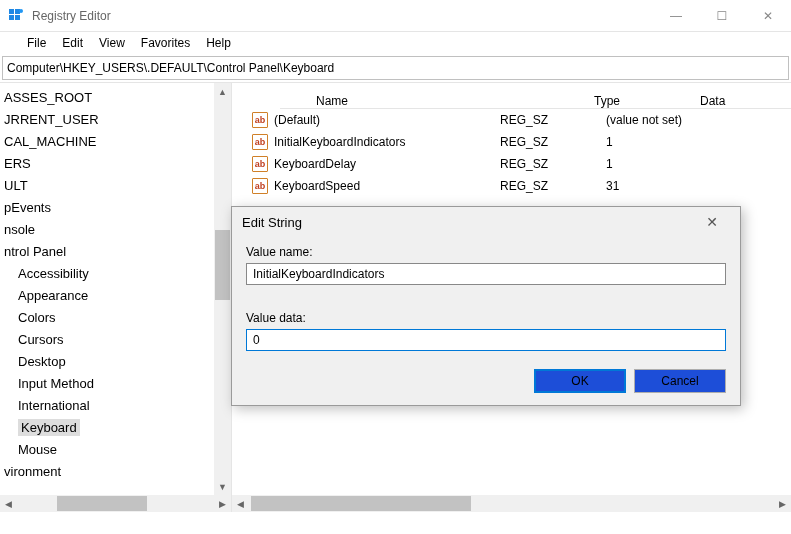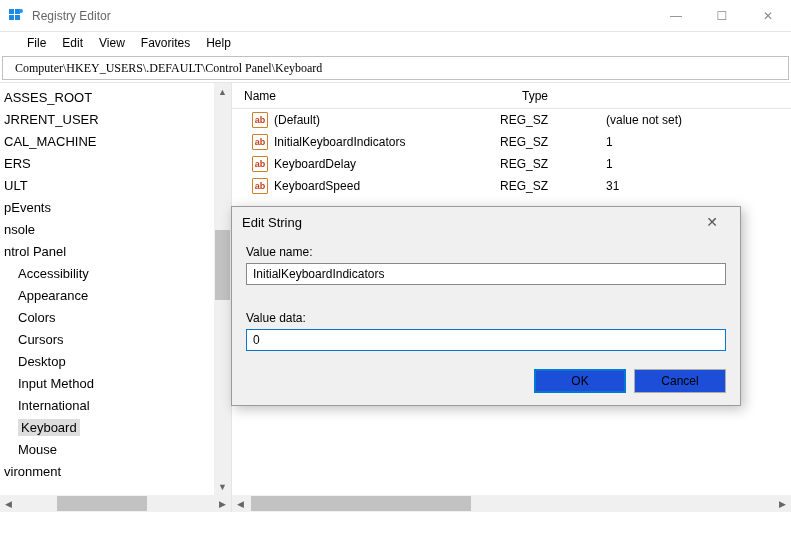--- a/index.html
+++ b/index.html
@@ -38,23 +38,22 @@
     display: flex; align-items: center;
     padding: 0 19px;
     gap: 0;
   }
   .menu-item { padding: 2px 8px; }
   .addressbar {
     height: 24px;
     border: 1px solid #c0c0c0;
     margin: 2px;
     display: flex; align-items: center;
-    padding: 0 12px;
+    padding: 0 4px;
     font-size: 12px;
-    font-family: Liberation Serif, serif;
   }
   .panes {
     display: flex;
     height: 430px;
     border-top: 1px solid #e5e5e5;
     position: relative;
   }
   .tree-pane {
     width: 232px;
     border-right: 1px solid #e5e5e5;
@@ -83,23 +82,24 @@
   .vscroll .thumb { position:absolute; left:1px; right:1px; background:#c2c2c2; top:130px; height:70px; }
   .hscroll {
     position:absolute; left:0; right:0; bottom:0; height:17px;
     background:#f0f0f0; display:flex;
   }
   .hscroll .arrow { width:17px;display:flex;align-items:center;justify-content:center;color:#666;font-size:9px;}
   .hscroll .track { flex:1; position:relative; }
   .hscroll .thumb { position:absolute; top:1px; bottom:1px; background:#c2c2c2; left:40px; width:90px; }
   .list-pane { flex:1; position:relative; overflow:hidden; }
   .list-header {
-    display:flex; height:26px; align-items:center;
+    display:flex; height:26px; align-items:flex-end;
     border-bottom:1px solid #e5e5e5;
-    padding-left: 12px;
+    padding-left: 36px;
+    margin-left: 48px;
   }
   .col-name { width: 278px; }
   .col-type { width: 106px; }
   .col-data { flex:1; }
   .list-rows { padding-left: 20px; }
   .list-row { display:flex; height:22px; align-items:center; }
   .val-icon {
     width:16px;height:16px;margin-right:6px;
     border:1px solid #d08028; background:#fff;
     display:flex;align-items:center;justify-content:center;
@@ -218,20 +218,21 @@
           <div class="thumb"></div>
         </div>
       <div class="arrow">▶</div>
     </div>
   </div>
 
   <div class="list-pane">
     <div class="list-header">
       <div class="col-name">Name</div>
       <div class="col-type">Type</div>
+      <div class="col-data">Data</div>
     </div>
     <div class="list-rows" id="list-rows">
         <div class="list-row">
           <div class="c-name">
             <span class="val-icon">ab</span>
             <span>(Default)</span>
           </div>
           <div class="c-type">REG_SZ</div>
           <div class="c-data">(value not set)</div>
         </div>

